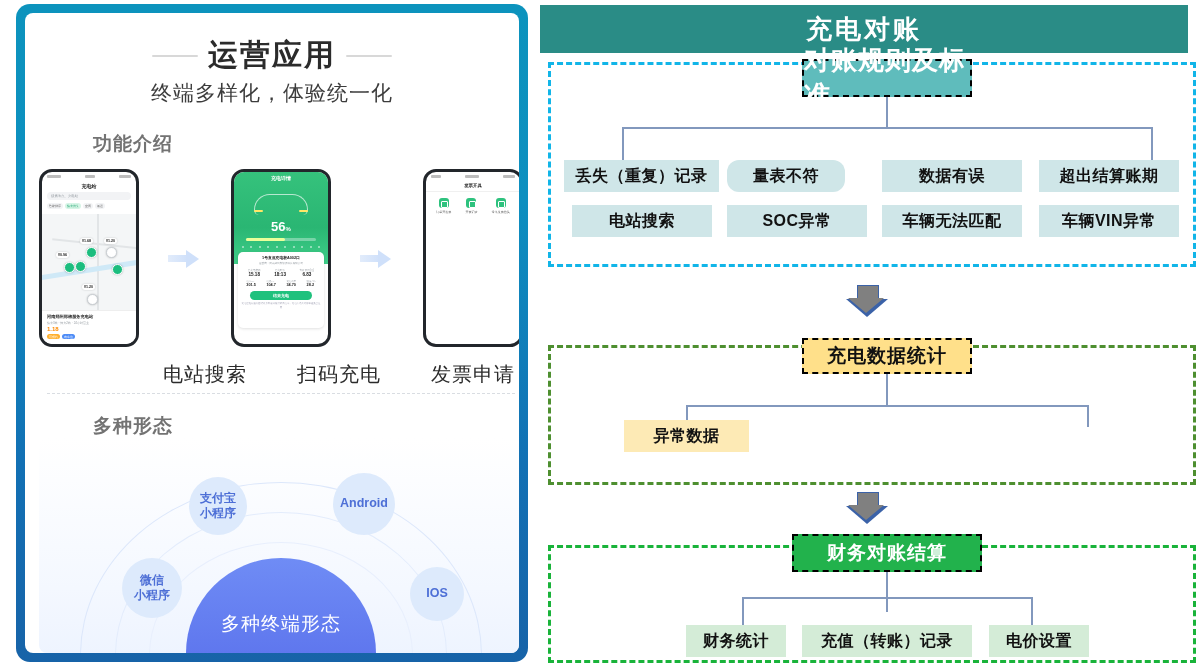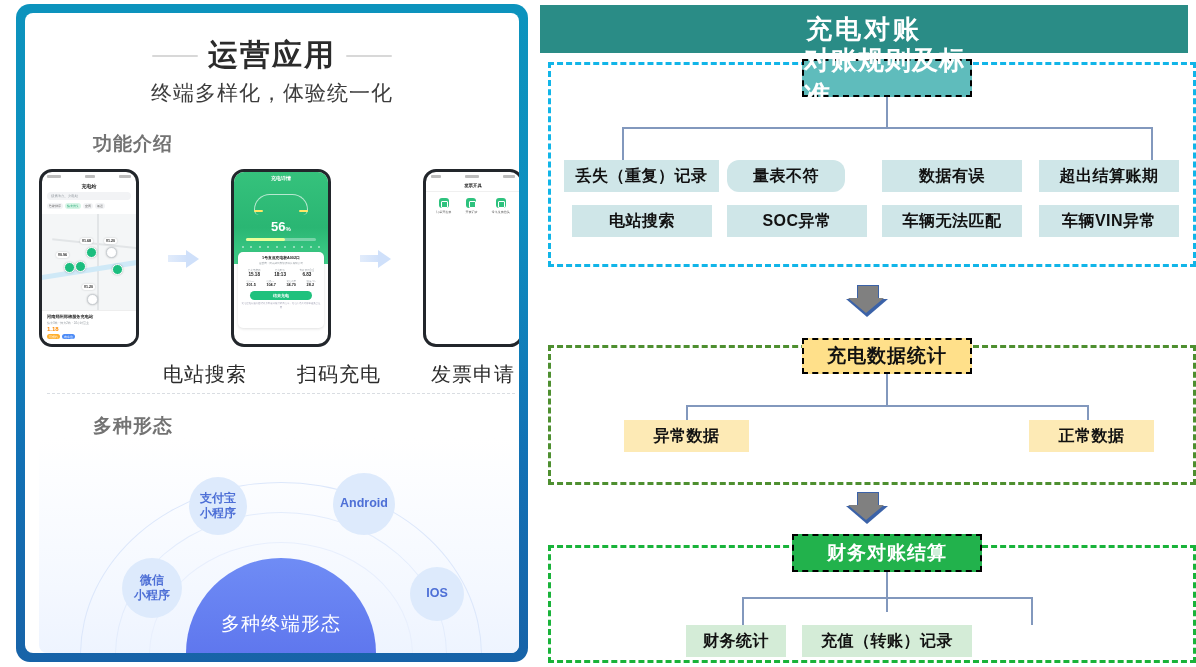--- a/index.html
+++ b/index.html
@@ -500,34 +500,34 @@
 
     <div class="dash-box green1"></div>
     <div class="node yellow">充电数据统计</div>
 
     <div class="conn v" style="left:352px;top:374px;height:32px;"></div>
     <div class="conn h" style="left:152px;top:405px;width:402px;"></div>
     <div class="conn v" style="left:152px;top:405px;height:22px;"></div>
     <div class="conn v" style="left:553px;top:405px;height:22px;"></div>
 
     <div class="item yel" style="left:90px;top:420px;width:125px;height:32px;">异常数据</div>
-    <div class="item yel" style="left:495px;top:420px;width:125px;height:32px;">正常数据</div>
 
     <div class="barrow" style="left:312px;top:492px;">
       <div class="stem"></div>
         <div class="tri"></div>
         <div class="tri2"></div>
     </div>
 
     <div class="dash-box green2"></div>
     <div class="node green">财务对账结算</div>
 
     <div class="conn v" style="left:352px;top:572px;height:40px;"></div>
     <div class="conn h" style="left:208px;top:597px;width:290px;"></div>
     <div class="conn v" style="left:208px;top:597px;height:28px;"></div>
     <div class="conn v" style="left:497px;top:597px;height:28px;"></div>
 
     <div class="item grn" style="left:152px;top:625px;width:100px;height:32px;">财务统计</div>
     <div class="item grn" style="left:268px;top:625px;width:170px;height:32px;">充值（转账）记录</div>
+    <div class="item grn" style="left:455px;top:625px;width:100px;height:32px;">电价设置</div>
 
   </div>
 
 </div>
 
 </body></html>

